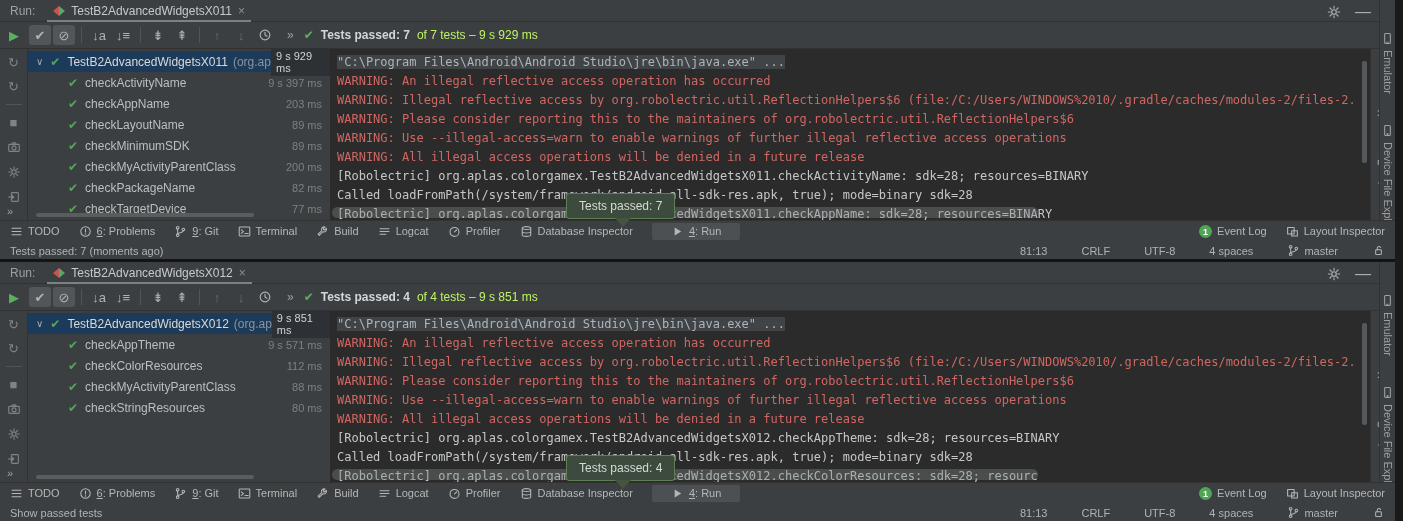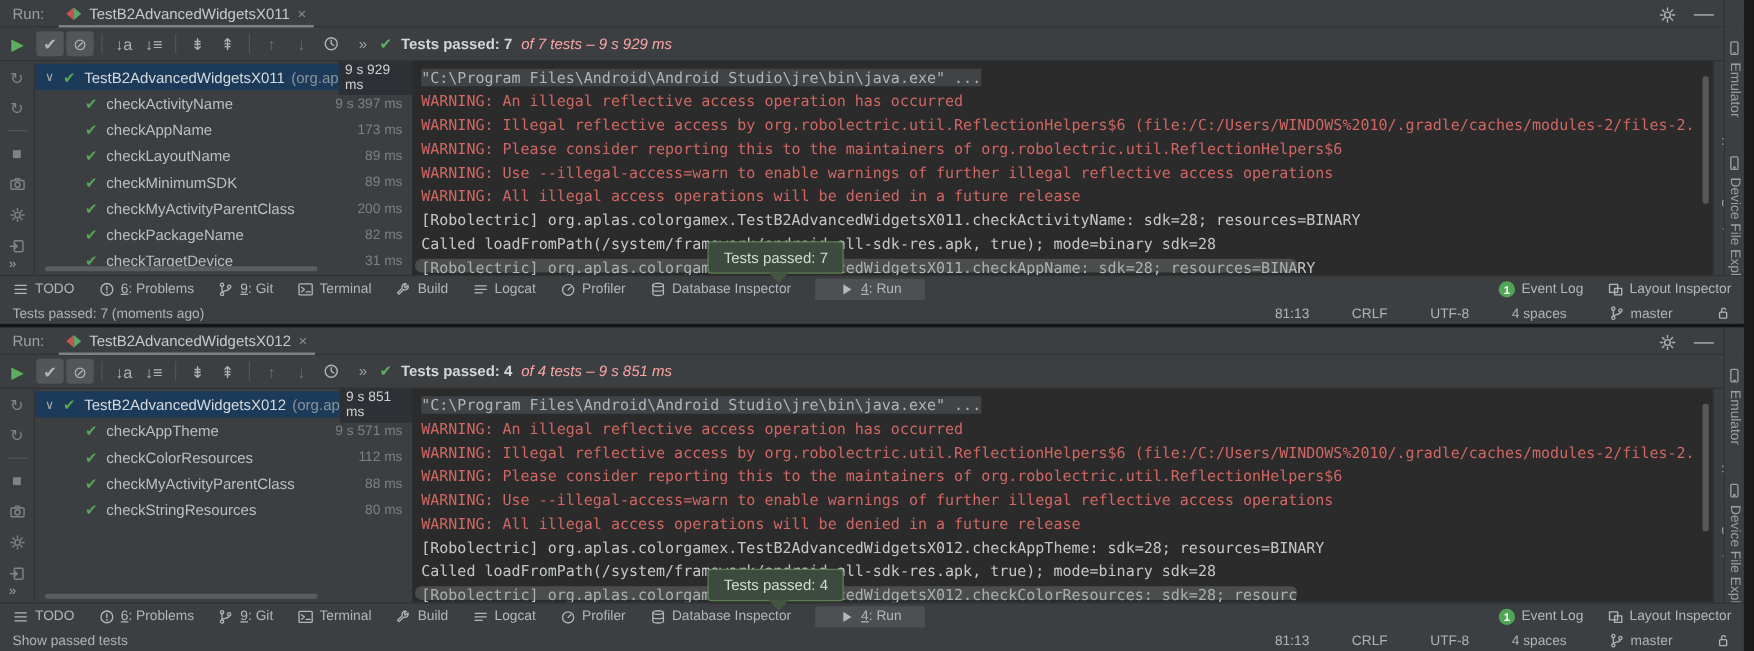--- a/index.html
+++ b/index.html
@@ -27,21 +27,21 @@
   .gutter { width:28px; display:flex; justify-content:center; }
   .tplay { color:#5caf5e; font-size:13px; cursor:pointer; }
   .tbtn { min-width:22px; height:20px; display:flex; align-items:center; justify-content:center; color:#b0b3b5; font-size:13px; border-radius:3px; margin:0 1px; cursor:pointer; }
   .tbtn.active { background:#525658; }
   .tbtn.dim { color:#6d7072; }
   .tsep { width:1px; height:16px; background:#515456; margin:0 5px; }
   .more-ch { color:#9da0a2; font-size:12px; margin:0 10px; cursor:pointer; }
   .summary { display:flex; gap:7px; font-size:12px; align-items:center; white-space:nowrap; }
   .sum-check { color:#5caf5e; }
   .sum-strong { color:#d2d6d8; font-weight:bold; }
-  .sum-dim { color:#fca5a5;font-style:italic; }
+  .sum-dim { color:#bef264; }
 
   
   .main { display:flex; height:171px; position:relative; background:#2b2b2b; }
   .lstrip { width:28px; background:#3c3f41; border-right:1px solid #323232; display:flex; flex-direction:column; align-items:center; padding-top:7px; gap:11px; position:relative; flex:none; }
   .lstrip .ic { color:#7f8385; font-size:13px; line-height:13px; cursor:pointer; }
   .lstrip .ldiv { width:16px; height:1px; background:#515456; }
   .lstrip .more { position:absolute; bottom:3px; left:7px; color:#9da0a2; font-size:11px; cursor:pointer; }
 
   .tree { width:302px; background:#3c3f41; position:relative; padding-top:2px; overflow:hidden; flex:none; }
   .trow { height:21px; display:flex; align-items:center; font-size:12px; color:#bcbfc1; padding-left:40px; position:relative; cursor:pointer; }
@@ -189,21 +189,21 @@
       
           <div class="trow">
             <span class="chk">✔</span>
             <span class="name">checkActivityName</span>
             <span class="time">9 s 397 ms</span>
           </div>
         
           <div class="trow">
             <span class="chk">✔</span>
             <span class="name">checkAppName</span>
-            <span class="time">173 ms</span>
+            <span class="time">203 ms</span>
           </div>
         
           <div class="trow">
             <span class="chk">✔</span>
             <span class="name">checkLayoutName</span>
             <span class="time">89 ms</span>
           </div>
         
           <div class="trow">
             <span class="chk">✔</span>
@@ -219,21 +219,21 @@
         
           <div class="trow">
             <span class="chk">✔</span>
             <span class="name">checkPackageName</span>
             <span class="time">82 ms</span>
           </div>
         
           <div class="trow">
             <span class="chk">✔</span>
             <span class="name">checkTargetDevice</span>
-            <span class="time">31 ms</span>
+            <span class="time">77 ms</span>
           </div>
         </div>
       <span class="tree-hscroll"></span>
     </div>
 
     <div class="console">
       <div class="dl">
         
       
           <div class="cline t-cmd"><span class="ctext">"C:\Program Files\Android\Android Studio\jre\bin\java.exe" ...</span></div>

